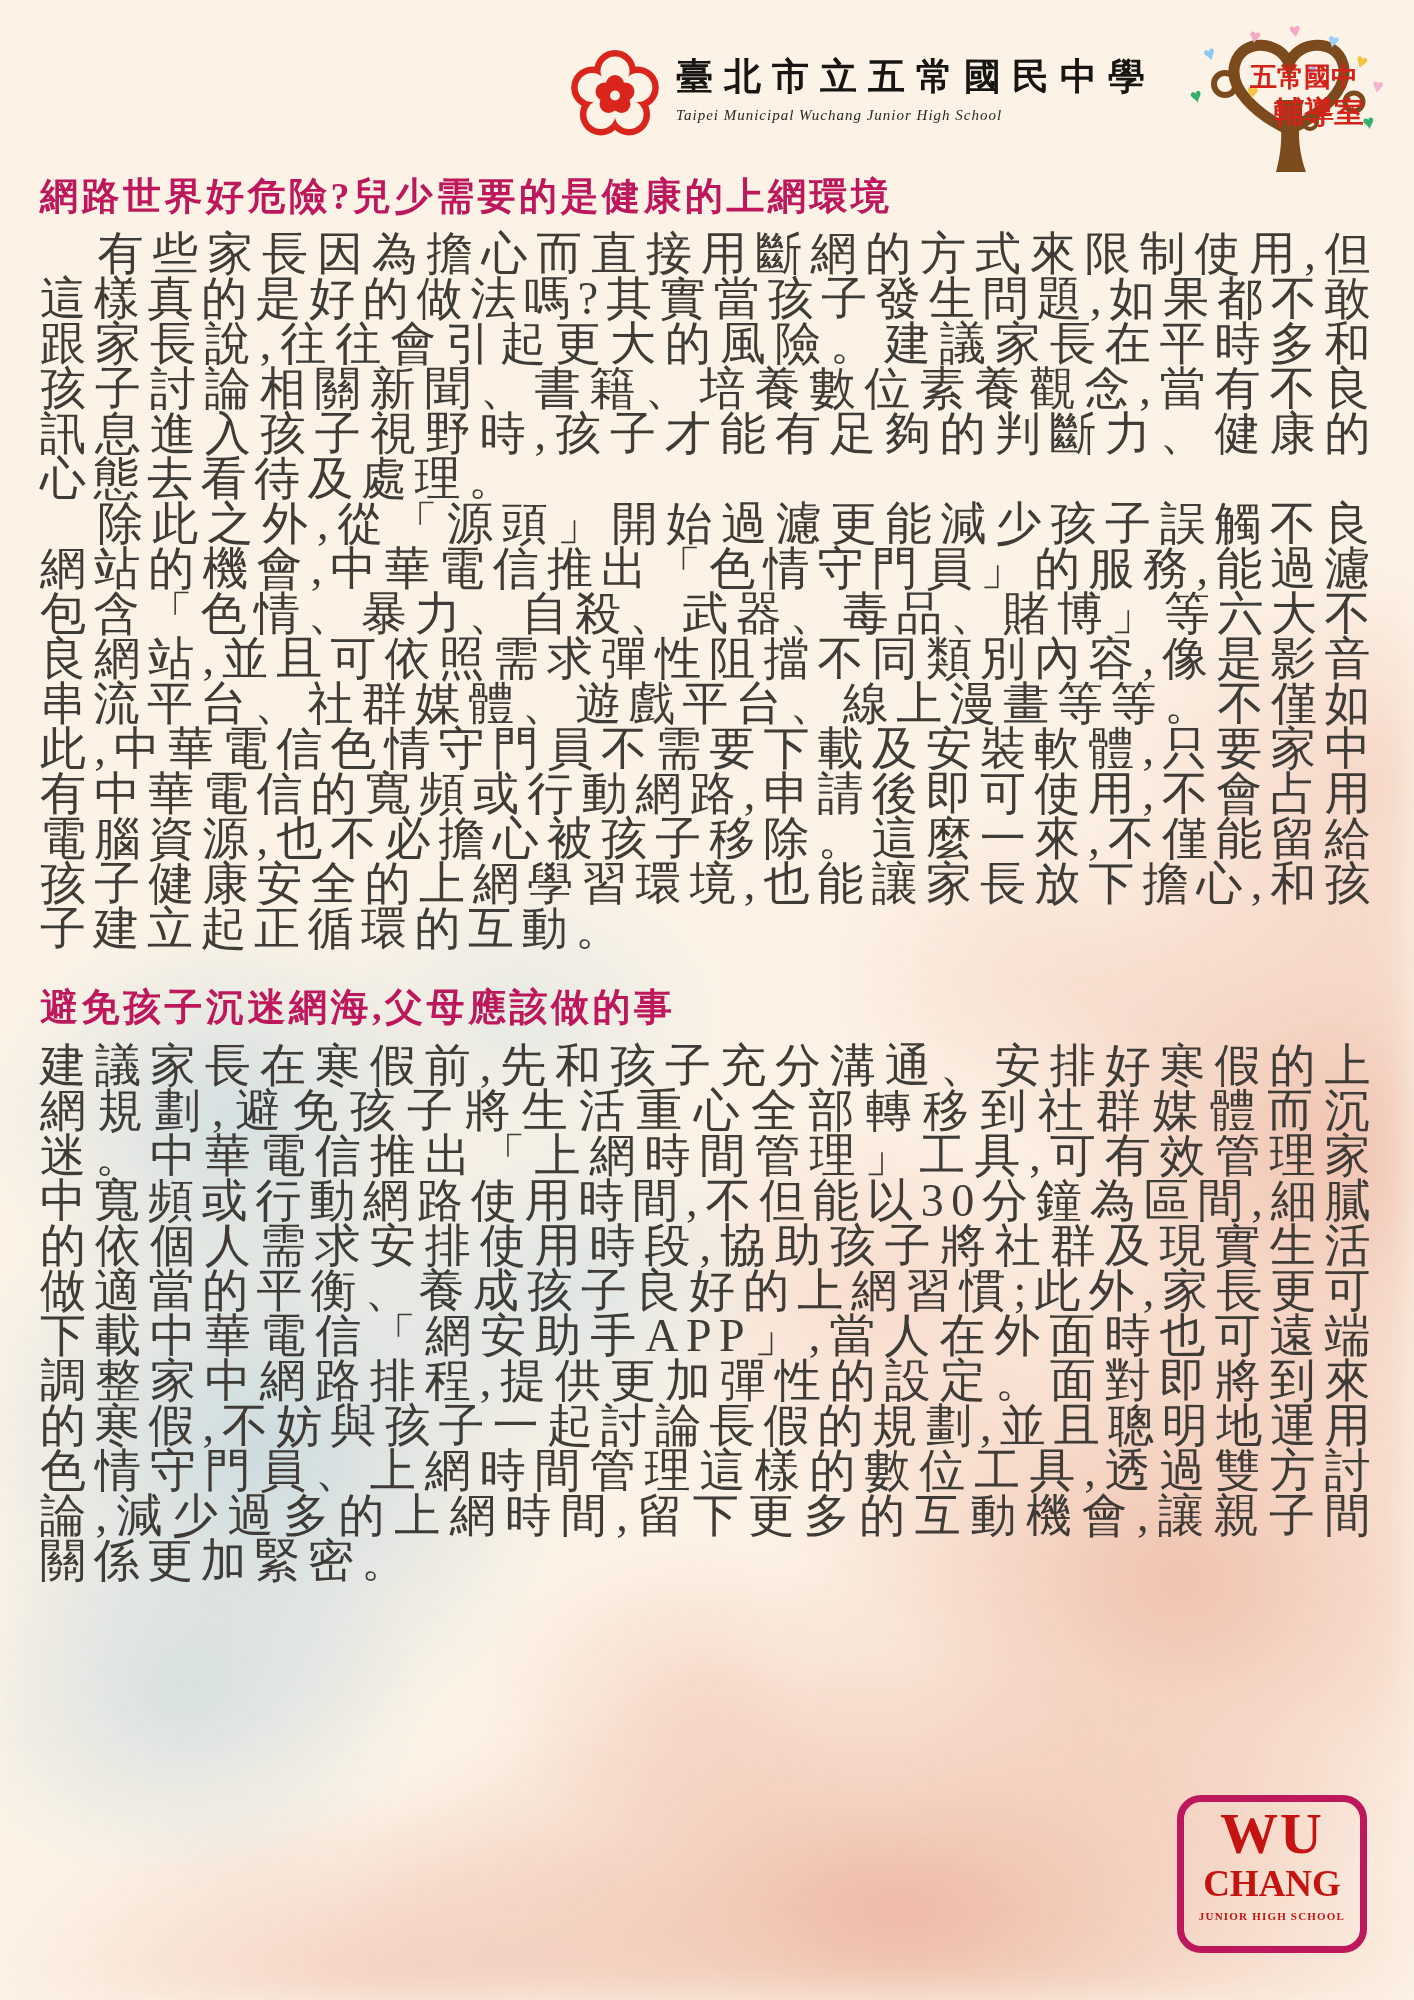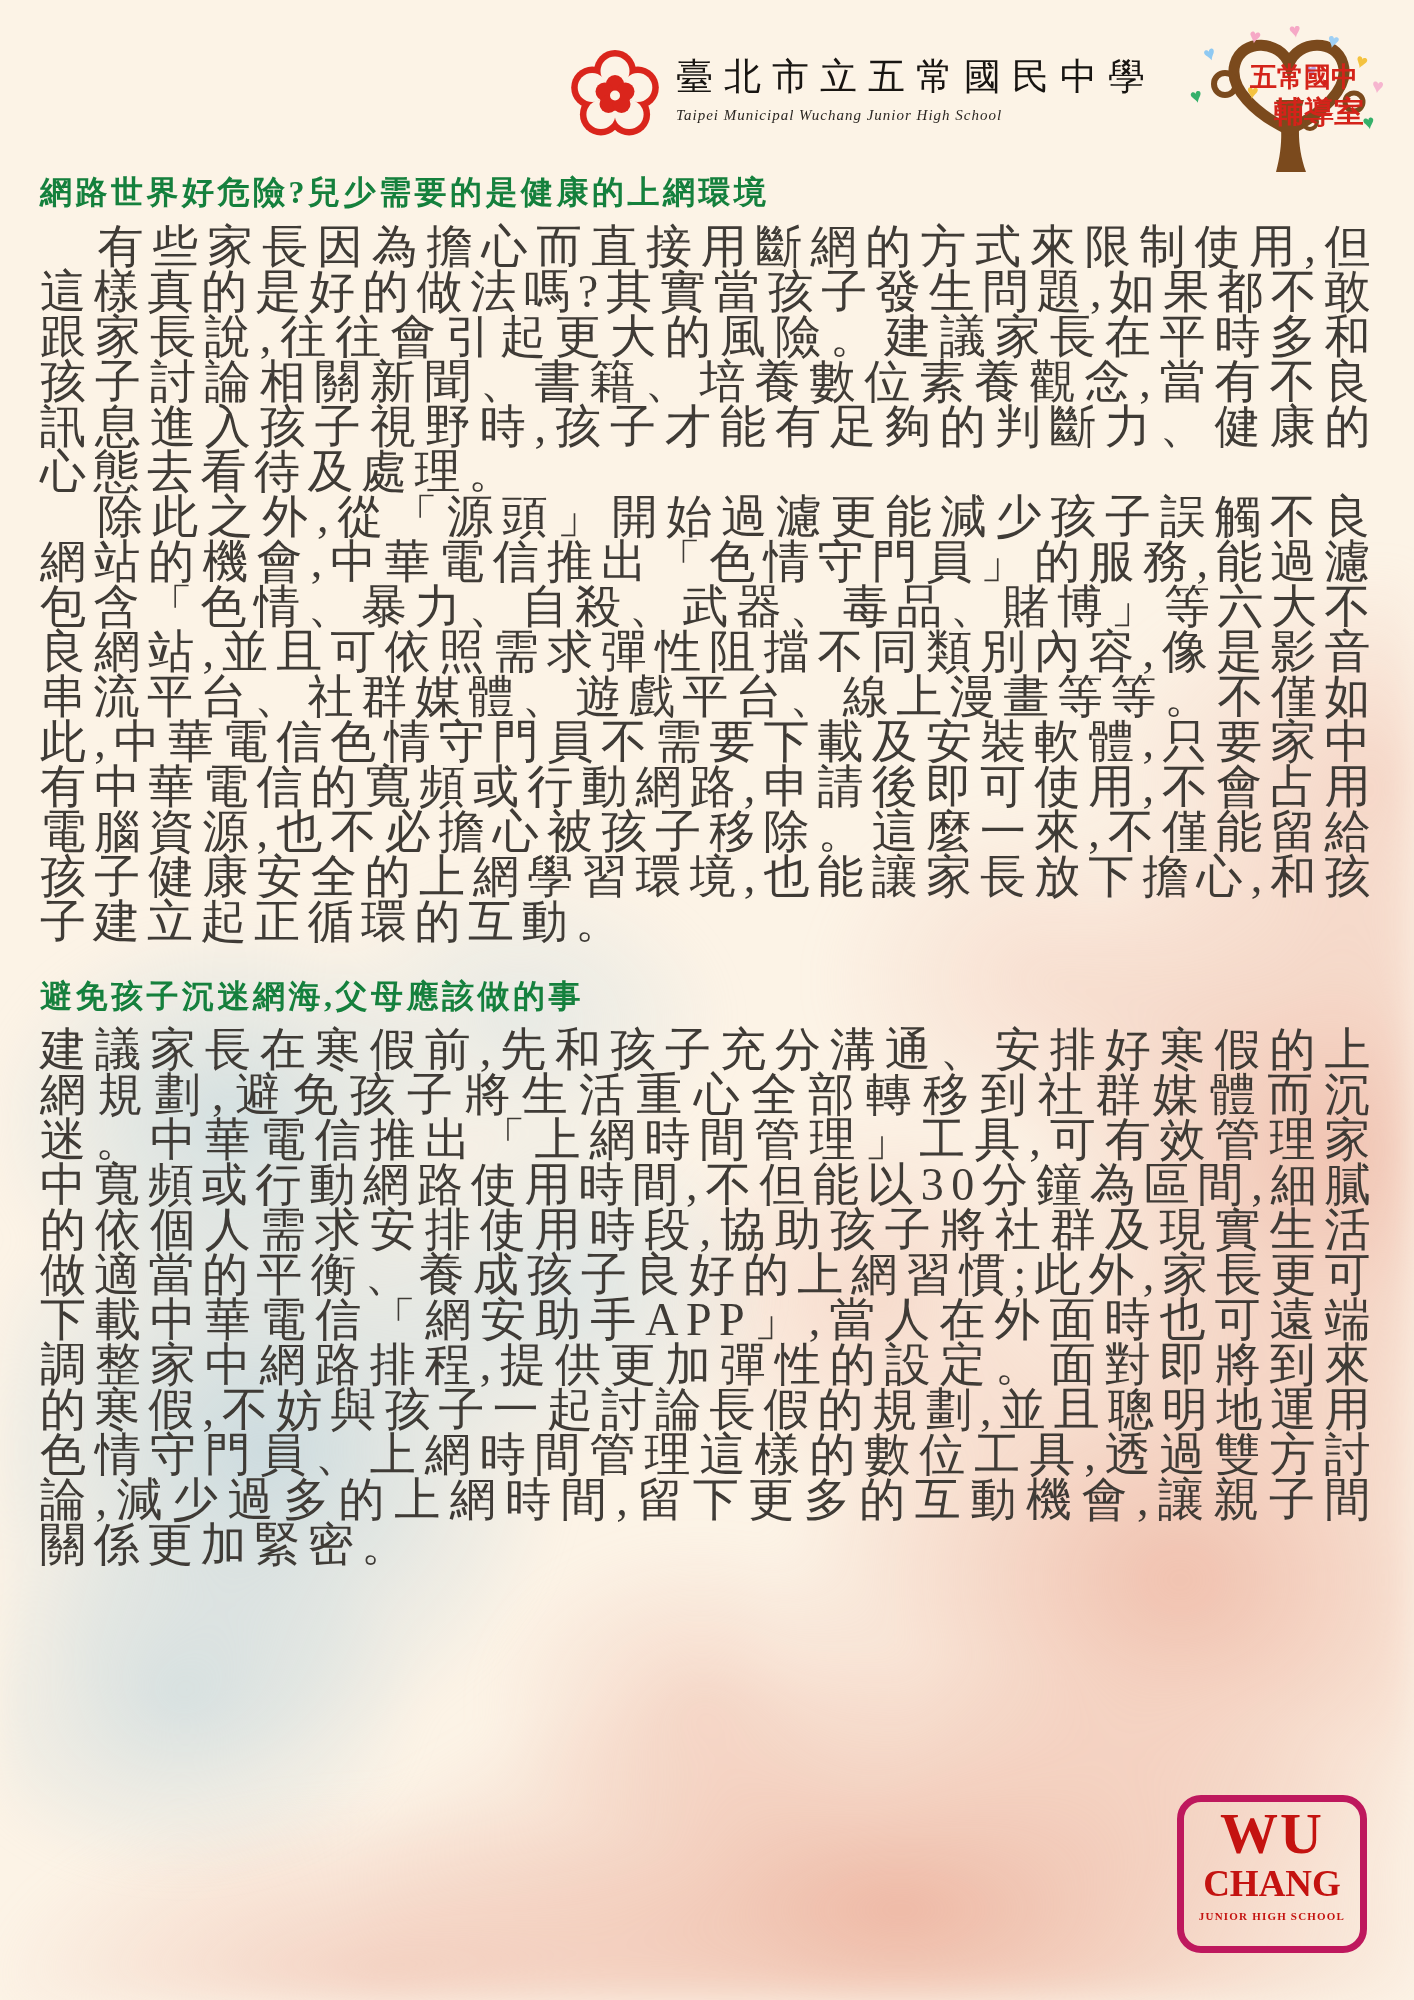--- a/index.html
+++ b/index.html
@@ -31,37 +31,37 @@
       radial-gradient(ellipse 300px 250px at 560px 1290px, rgba(203,220,226,.65) 0%, rgba(203,220,226,0) 70%),
       radial-gradient(ellipse 340px 250px at 180px 1700px, rgba(198,216,222,.65) 0%, rgba(198,216,222,0) 72%),
       radial-gradient(ellipse 300px 220px at 520px 1020px, rgba(205,222,227,.45) 0%, rgba(205,222,227,0) 70%);
     filter:blur(16px);
   }
   
   .header{position:absolute;left:0;top:0;width:1414px;height:175px;}
   .plum-logo{position:absolute;left:565px;top:42px;width:100px;height:100px;}
   .school-names{position:absolute;left:676px;top:52px;}
   .school-zh{
-    font-size:37px;font-weight:normal;color:#181512;
+    font-size:37px;font-weight:bold;color:#181512;
     letter-spacing:11px;white-space:nowrap;
   }
   .school-en{
     font-size:15px;font-style:italic;color:#2a2622;
     letter-spacing:1px;margin-top:5px;white-space:nowrap;
   }
   .tree-logo{position:absolute;left:1188px;top:26px;width:202px;height:146px;}
   
   .content{
     position:absolute;left:40px;top:172px;width:1338px;
     color:#3f3b36;
   }
   .section-heading{
     margin:0;
-    font-size:32px;font-weight:bold;
-    color:#15803d;
+    font-size:38px;font-weight:bold;
+    color:#be185d;
     letter-spacing:3.5px;
     line-height:1.3;
   }
   .section-heading.second{margin-top:32px;}
   .content p{
     margin:10px 0 0 0;
     font-size:46px;
     line-height:45px;
     letter-spacing:7.5px;
     text-align:justify;

